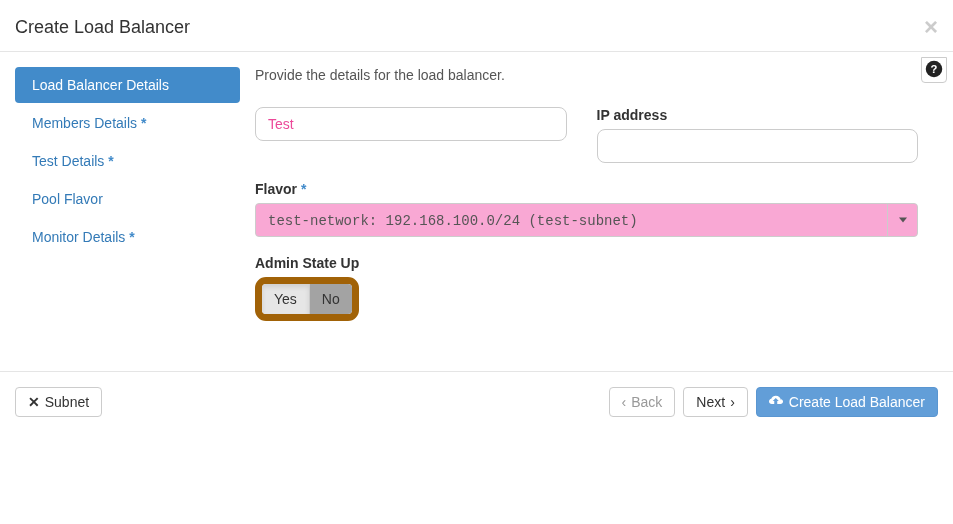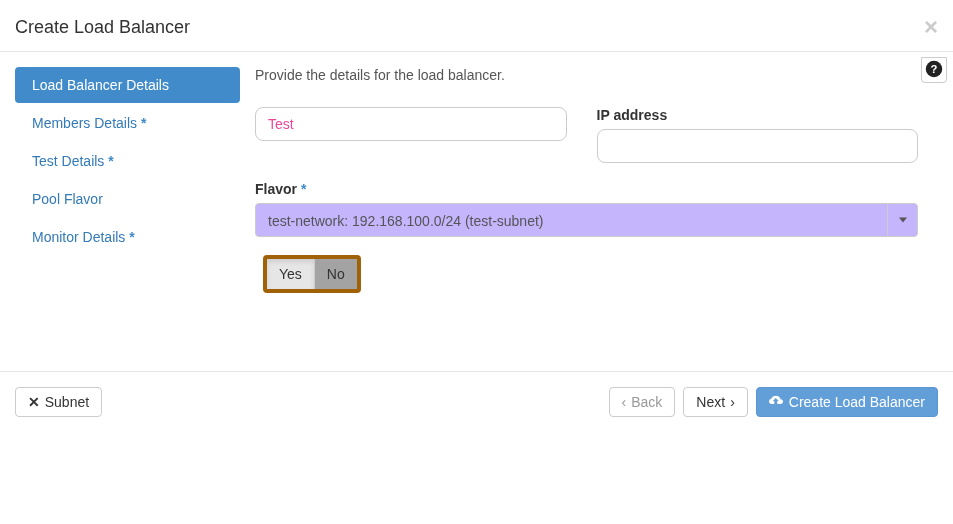--- a/index.html
+++ b/index.html
@@ -111,45 +111,45 @@
     font-size: 14px;
     color: #ec4899;
     background: #fff;
   }
   .dropdown {
     display: flex;
     width: 100%;
     height: 34px;
     border: 1px solid #ccc;
     border-radius: 4px;
-    background: #c4b5fd;
+    background: #f9a8d4;
     overflow: hidden;
+    font-family: Liberation Mono, monospace;
   }
   .dropdown-value {
     flex: 1;
     padding: 6px 12px;
     color: #555;
     line-height: 22px;
     cursor: pointer;
   }
   .dropdown-caret {
     width: 30px;
     border-left: 1px solid #ccc;
     display: flex;
     align-items: center;
     justify-content: center;
     cursor: pointer;
   }
   .dropdown-caret svg { width: 8px; height: 8px; }
   .toggle-group {
     display: inline-flex;
-    border: 4px solid #a16207;
-    border-radius: 4px;
+    border: 7px solid #a16207;
+    border-radius: 11px;
     overflow: hidden;
-    margin-left: 8px;
   }
   .toggle-btn {
     padding: 7px 12px;
     font-size: 14px;
     background: #a3a3a3;
     color: #333;
     cursor: pointer;
     border: none;
   }
   .toggle-btn:not(:last-child) { border-right: 1px solid #ccc; }
@@ -257,20 +257,21 @@
           <div class="dropdown-value">test-network: 192.168.100.0/24 (test-subnet)</div>
           <div class="dropdown-caret">
             <svg viewBox="0 0 10 6">
                 <path d="M0 0 L5 6 L10 0 Z" fill="#555"></path>
               </svg>
           </div>
         </div>
       </div>
 
       <div class="form-group-wrap">
+        <label>Admin State Up</label>
         <div class="toggle-group">
           <button class="toggle-btn active">Yes</button>
           <button class="toggle-btn">No</button>
         </div>
       </div>
 
     </div>
   </div>
 
   <div class="modal-footer">

